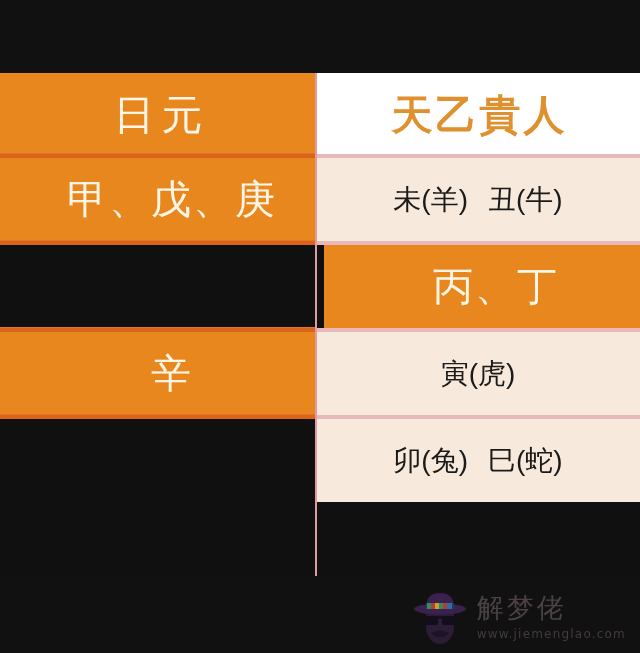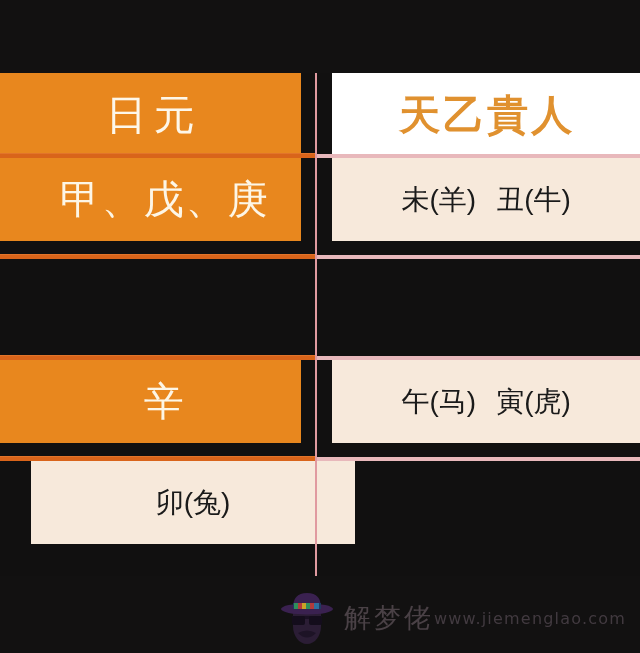--- a/index.html
+++ b/index.html
@@ -71,21 +71,20 @@
 
   .cell-right {
     width: 324px;
     box-sizing: border-box;
     background: #f7e9db;
     color: #1a1a1a;
     display: flex;
     align-items: center;
     justify-content: center;
     position: relative;
-    margin-left: 31px;
   }
 
   
   .row-header {
     height: 85px;
   }
   .row-header .cell-left {
     height: 85px;
     background: #e8871e;
     font-size: 41px;
@@ -98,21 +97,21 @@
     height: 85px;
     background: #ffffff;
     color: #e0912f;
     font-size: 41px;
     letter-spacing: 3px;
     text-indent: 3px;
     font-weight: 700;
   }
 
   
-  .row-data { height: 101px; }
+  .row-data { height: 87px; justify-content: flex-end; }
   .row-data .cell-left {
     height: 83px;
     font-size: 40px;
     letter-spacing: 2px;
     text-indent: 2px;
     padding-left: 26px;
     box-sizing: border-box;
   }
   .row-data .cell-right {
     height: 83px;
@@ -169,32 +168,32 @@
   }
 
   .wm-logo {
     width: 56px;
     height: 58px;
     position: relative;
   }
 
   .wm-text {
     display: flex;
-    flex-direction: row;
+    flex-direction: column;
     justify-content: center;
     line-height: 1;
   }
   .wm-brand {
     font-size: 27px;
     color: #4a4146;
     letter-spacing: 3px;
     font-family: "DejaVu Sans", sans-serif;
   }
   .wm-url {
-    font-size: 16px;
+    font-size: 12px;
     color: #423a40;
     letter-spacing: 1.2px;
     margin-top: 7px;
     font-family: "DejaVu Sans", sans-serif;
   }
 </style>
 </head>
 <body>
 
 <div class="page">
@@ -225,42 +224,45 @@
           <span>未(羊)</span>
           <span>丑(牛)</span>
         </div>
       </div>
       <div class="sep-left" style="bottom:0;"></div>
       <div class="sep-right" style="bottom:0;"></div>
     </div>
 
 
     <div class="row row-data">
+      <div class="cell-left">
+        <span>丙、丁</span>
+      </div>
       <div class="sep-left" style="bottom:0;"></div>
       <div class="sep-right" style="bottom:0;"></div>
     </div>
 
     <div class="row row-data">
       <div class="cell-left">
         <span>辛</span>
       </div>
       <div class="cell-right">
         <div class="right-inner">
-          <span>午(马)</span>
           <span>寅(虎)</span>
         </div>
       </div>
       <div class="sep-left" style="bottom:0;"></div>
       <div class="sep-right" style="bottom:0;"></div>
     </div>
 
     <div class="row row-data">
       <div class="cell-right">
         <div class="right-inner">
           <span>卯(兔)</span>
+          <span>巳(蛇)</span>
         </div>
       </div>
     </div>
 
   </div>
 
   <div class="bottom-bar"></div>
 
   <div class="watermark">
     <div class="wm-logo">

